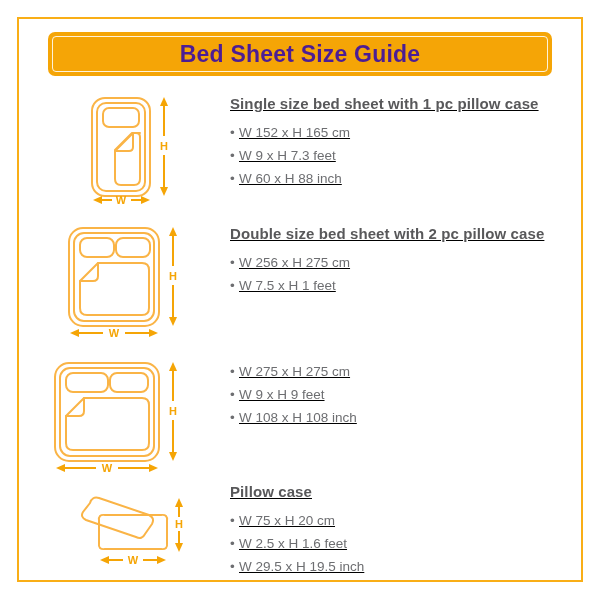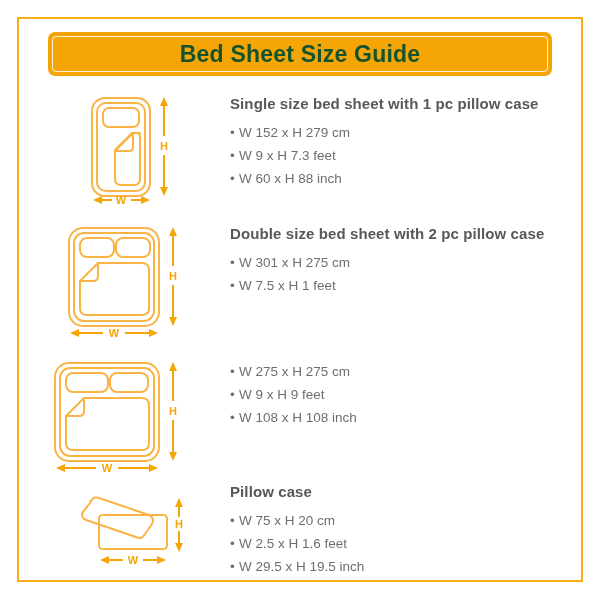--- a/index.html
+++ b/index.html
@@ -51,21 +51,21 @@
     top: 4px;
     right: 4px;
     bottom: 4px;
     border: 1px solid rgba(255,255,255,0.85);
     border-radius: 4px;
     box-sizing: border-box;
     pointer-events: none;
   }
   .banner-title {
     position: relative;
-    color: #14532d;
+    color: #4c1d95;
     font-size: 23px;
     font-weight: bold;
     letter-spacing: 0.2px;
     z-index: 2;
   }
 
   
   .row {
     position: absolute;
     display: block;
@@ -73,20 +73,21 @@
   .row-figure {
     position: absolute;
     left: 0;
     top: 0;
   }
   .row-text {
     position: absolute;
     left: 193px;
     top: 0;
     width: 370px;
+    text-decoration: underline;
   }
   .row-heading {
     color: #58585A;
     font-size: 15px;
     font-weight: bold;
     margin: 0 0 9px 0;
     white-space: nowrap;
     letter-spacing: 0.1px;
   }
   .row-bullets {
@@ -156,21 +157,21 @@
           <polygon points="56,105 65,101 65,109" stroke="none"></polygon>
           <polygon points="113,105 104,101 104,109" stroke="none"></polygon>
         </g>
         <text x="127" y="55" fill="#F5A506" font-family="Liberation Sans, sans-serif" font-size="11" font-weight="bold" text-anchor="middle">H</text>
         <text x="84" y="109" fill="#F5A506" font-family="Liberation Sans, sans-serif" font-size="11" font-weight="bold" text-anchor="middle">W</text>
       </svg>
     </div>
     <div class="row-text">
       <h2 class="row-heading">Single size bed sheet with 1 pc pillow case</h2>
       <ul class="row-bullets">
-        <li><span class="bullet-dot">•</span><span>W 152 x H 279 cm</span></li>
+        <li><span class="bullet-dot">•</span><span>W 152 x H 165 cm</span></li>
         <li><span class="bullet-dot">•</span><span>W 9 x H 7.3 feet</span></li>
         <li><span class="bullet-dot">•</span><span>W 60 x H 88 inch</span></li>
       </ul>
     </div>
   </div>
 
   <div class="row" id="row-double">
     <div class="row-figure">
       <svg width="150" height="115" viewBox="0 0 150 115">
         <g fill="none" stroke="#FAB446" stroke-width="2" stroke-linejoin="round" stroke-linecap="round">
@@ -193,21 +194,21 @@
           <polygon points="33,108 42,104 42,112" stroke="none"></polygon>
           <polygon points="121,108 112,104 112,112" stroke="none"></polygon>
         </g>
         <text x="136" y="55" fill="#F5A506" font-family="Liberation Sans, sans-serif" font-size="11" font-weight="bold" text-anchor="middle">H</text>
         <text x="77" y="112" fill="#F5A506" font-family="Liberation Sans, sans-serif" font-size="11" font-weight="bold" text-anchor="middle">W</text>
       </svg>
     </div>
     <div class="row-text">
       <h2 class="row-heading">Double size bed sheet with 2 pc pillow case</h2>
       <ul class="row-bullets">
-        <li><span class="bullet-dot">•</span><span>W 301 x H 275 cm</span></li>
+        <li><span class="bullet-dot">•</span><span>W 256 x H 275 cm</span></li>
         <li><span class="bullet-dot">•</span><span>W 7.5 x H 1 feet</span></li>
       </ul>
     </div>
   </div>
 
   <div class="row" id="row-king">
     <div class="row-figure">
       <svg width="150" height="115" viewBox="0 0 150 115">
         <g fill="none" stroke="#FAB446" stroke-width="2" stroke-linejoin="round" stroke-linecap="round">
           <rect x="18" y="3" width="104" height="98" rx="14" ry="14"></rect>

